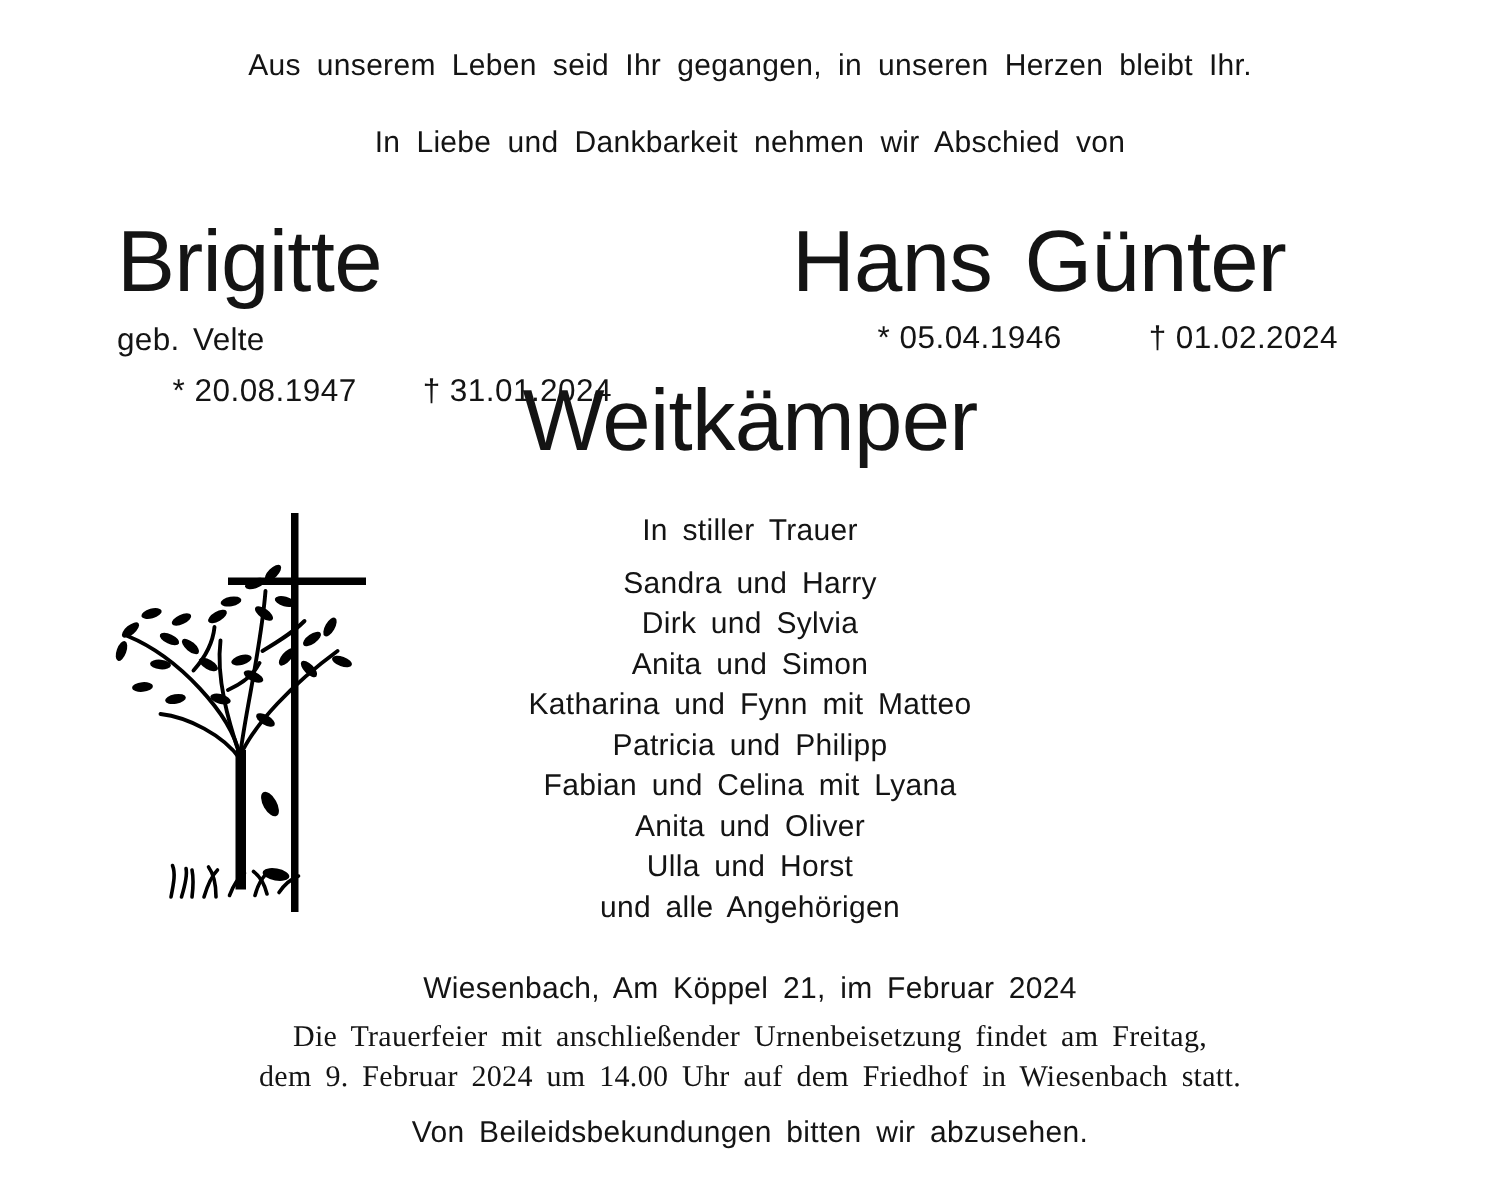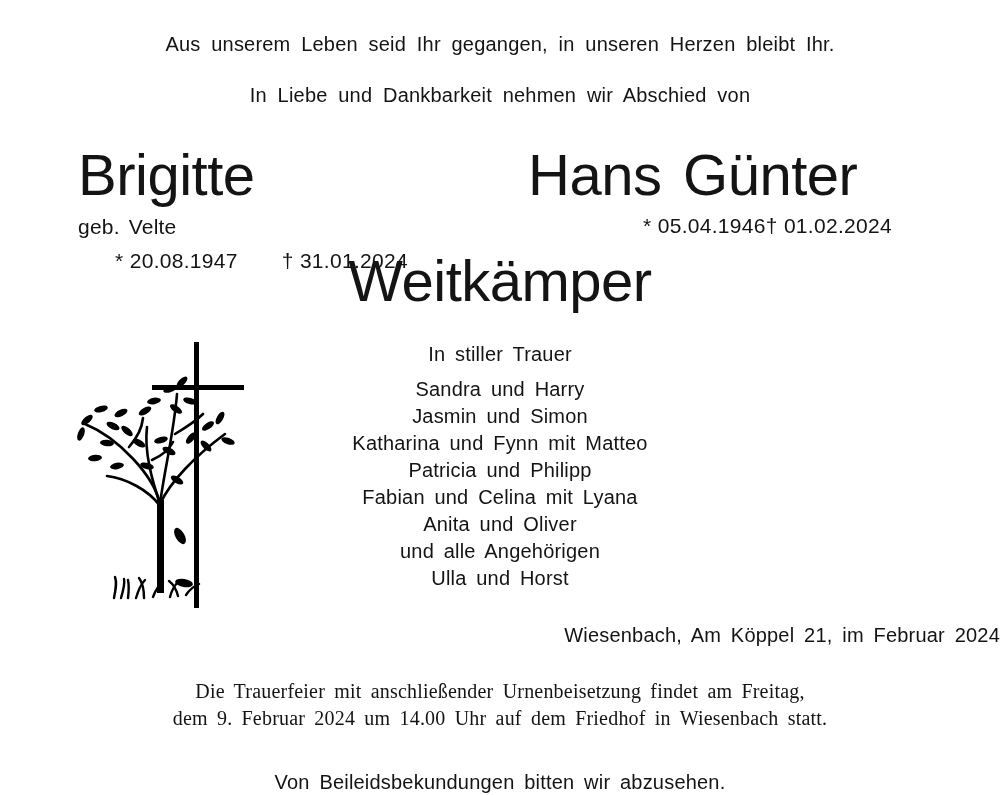--- a/index.html
+++ b/index.html
@@ -46,43 +46,43 @@
   .maiden { font-size: 21px; letter-spacing: 0.2px; word-spacing: 3px; }
   .dates {
     display: flex;
     justify-content: flex-end;
     font-size: 21px;
     margin-top: 10px;
     letter-spacing: 0.3px;
     white-space: nowrap;
   }
   .person-left  .dates { gap: 44px; }
-  .person-right .dates { }
+  .person-right .dates { gap: 58px; }
 
   .family-name {
     top: 252px;
     font-size: 58px;
     line-height: 1;
     letter-spacing: -0.5px;
     word-spacing: 0;
   }
 
   .illustration {
     position: absolute;
     left: 57px;
     top: 330px;
   }
 
   .mourning { top: 341px; }
   .mourning-intro { line-height: 26px; margin-bottom: 9px; }
   .mourner { line-height: 27px; }
 
-  .address    { top: 624px; text-align: right; }
+  .address    { top: 648px; }
   .funeral    { top: 678px; line-height: 26.5px; font-family: Liberation Serif, serif; }
-  .condolence { top: 771px; }
+  .condolence { top: 744px; }
 </style>
 </head>
 <body>
 
 <div class="page">
 
   <div class="ctext header1">Aus unserem Leben seid Ihr gegangen, in unseren Herzen bleibt Ihr.</div>
   <div class="ctext header2">In Liebe und Dankbarkeit nehmen wir Abschied von</div>
 
   <div class="person person-left">
@@ -162,27 +162,28 @@
       <path d="M96,267 C99,259 102,255 106,252"></path>
       <path d="M113,267 C115,259 118,255 121,252"></path>
       <path d="M121,266 C119,258 116,254 112,251"></path>
       <path d="M129,265 C133,259 137,256 142,254"></path>
     </g>
   </svg>
 
   <div class="ctext mourning">
     <div class="mourning-intro">In stiller Trauer</div>
     <div class="mourner">Sandra und Harry</div>
-    <div class="mourner">Jasmin und Simon</div>
+    <div class="mourner">Dirk und Sylvia</div>
+    <div class="mourner">Anita und Simon</div>
     <div class="mourner">Katharina und Fynn mit Matteo</div>
     <div class="mourner">Patricia und Philipp</div>
     <div class="mourner">Fabian und Celina mit Lyana</div>
     <div class="mourner">Anita und Oliver</div>
+    <div class="mourner">Ulla und Horst</div>
     <div class="mourner">und alle Angehörigen</div>
-    <div class="mourner">Ulla und Horst</div>
   </div>
 
   <div class="ctext address">Wiesenbach, Am Köppel 21, im Februar 2024</div>
 
   <div class="ctext funeral">
     <div>Die Trauerfeier mit anschließender Urnenbeisetzung findet am Freitag,</div>
     <div>dem 9. Februar 2024 um 14.00 Uhr auf dem Friedhof in Wiesenbach statt.</div>
   </div>
 
   <div class="ctext condolence">Von Beileidsbekundungen bitten wir abzusehen.</div>

